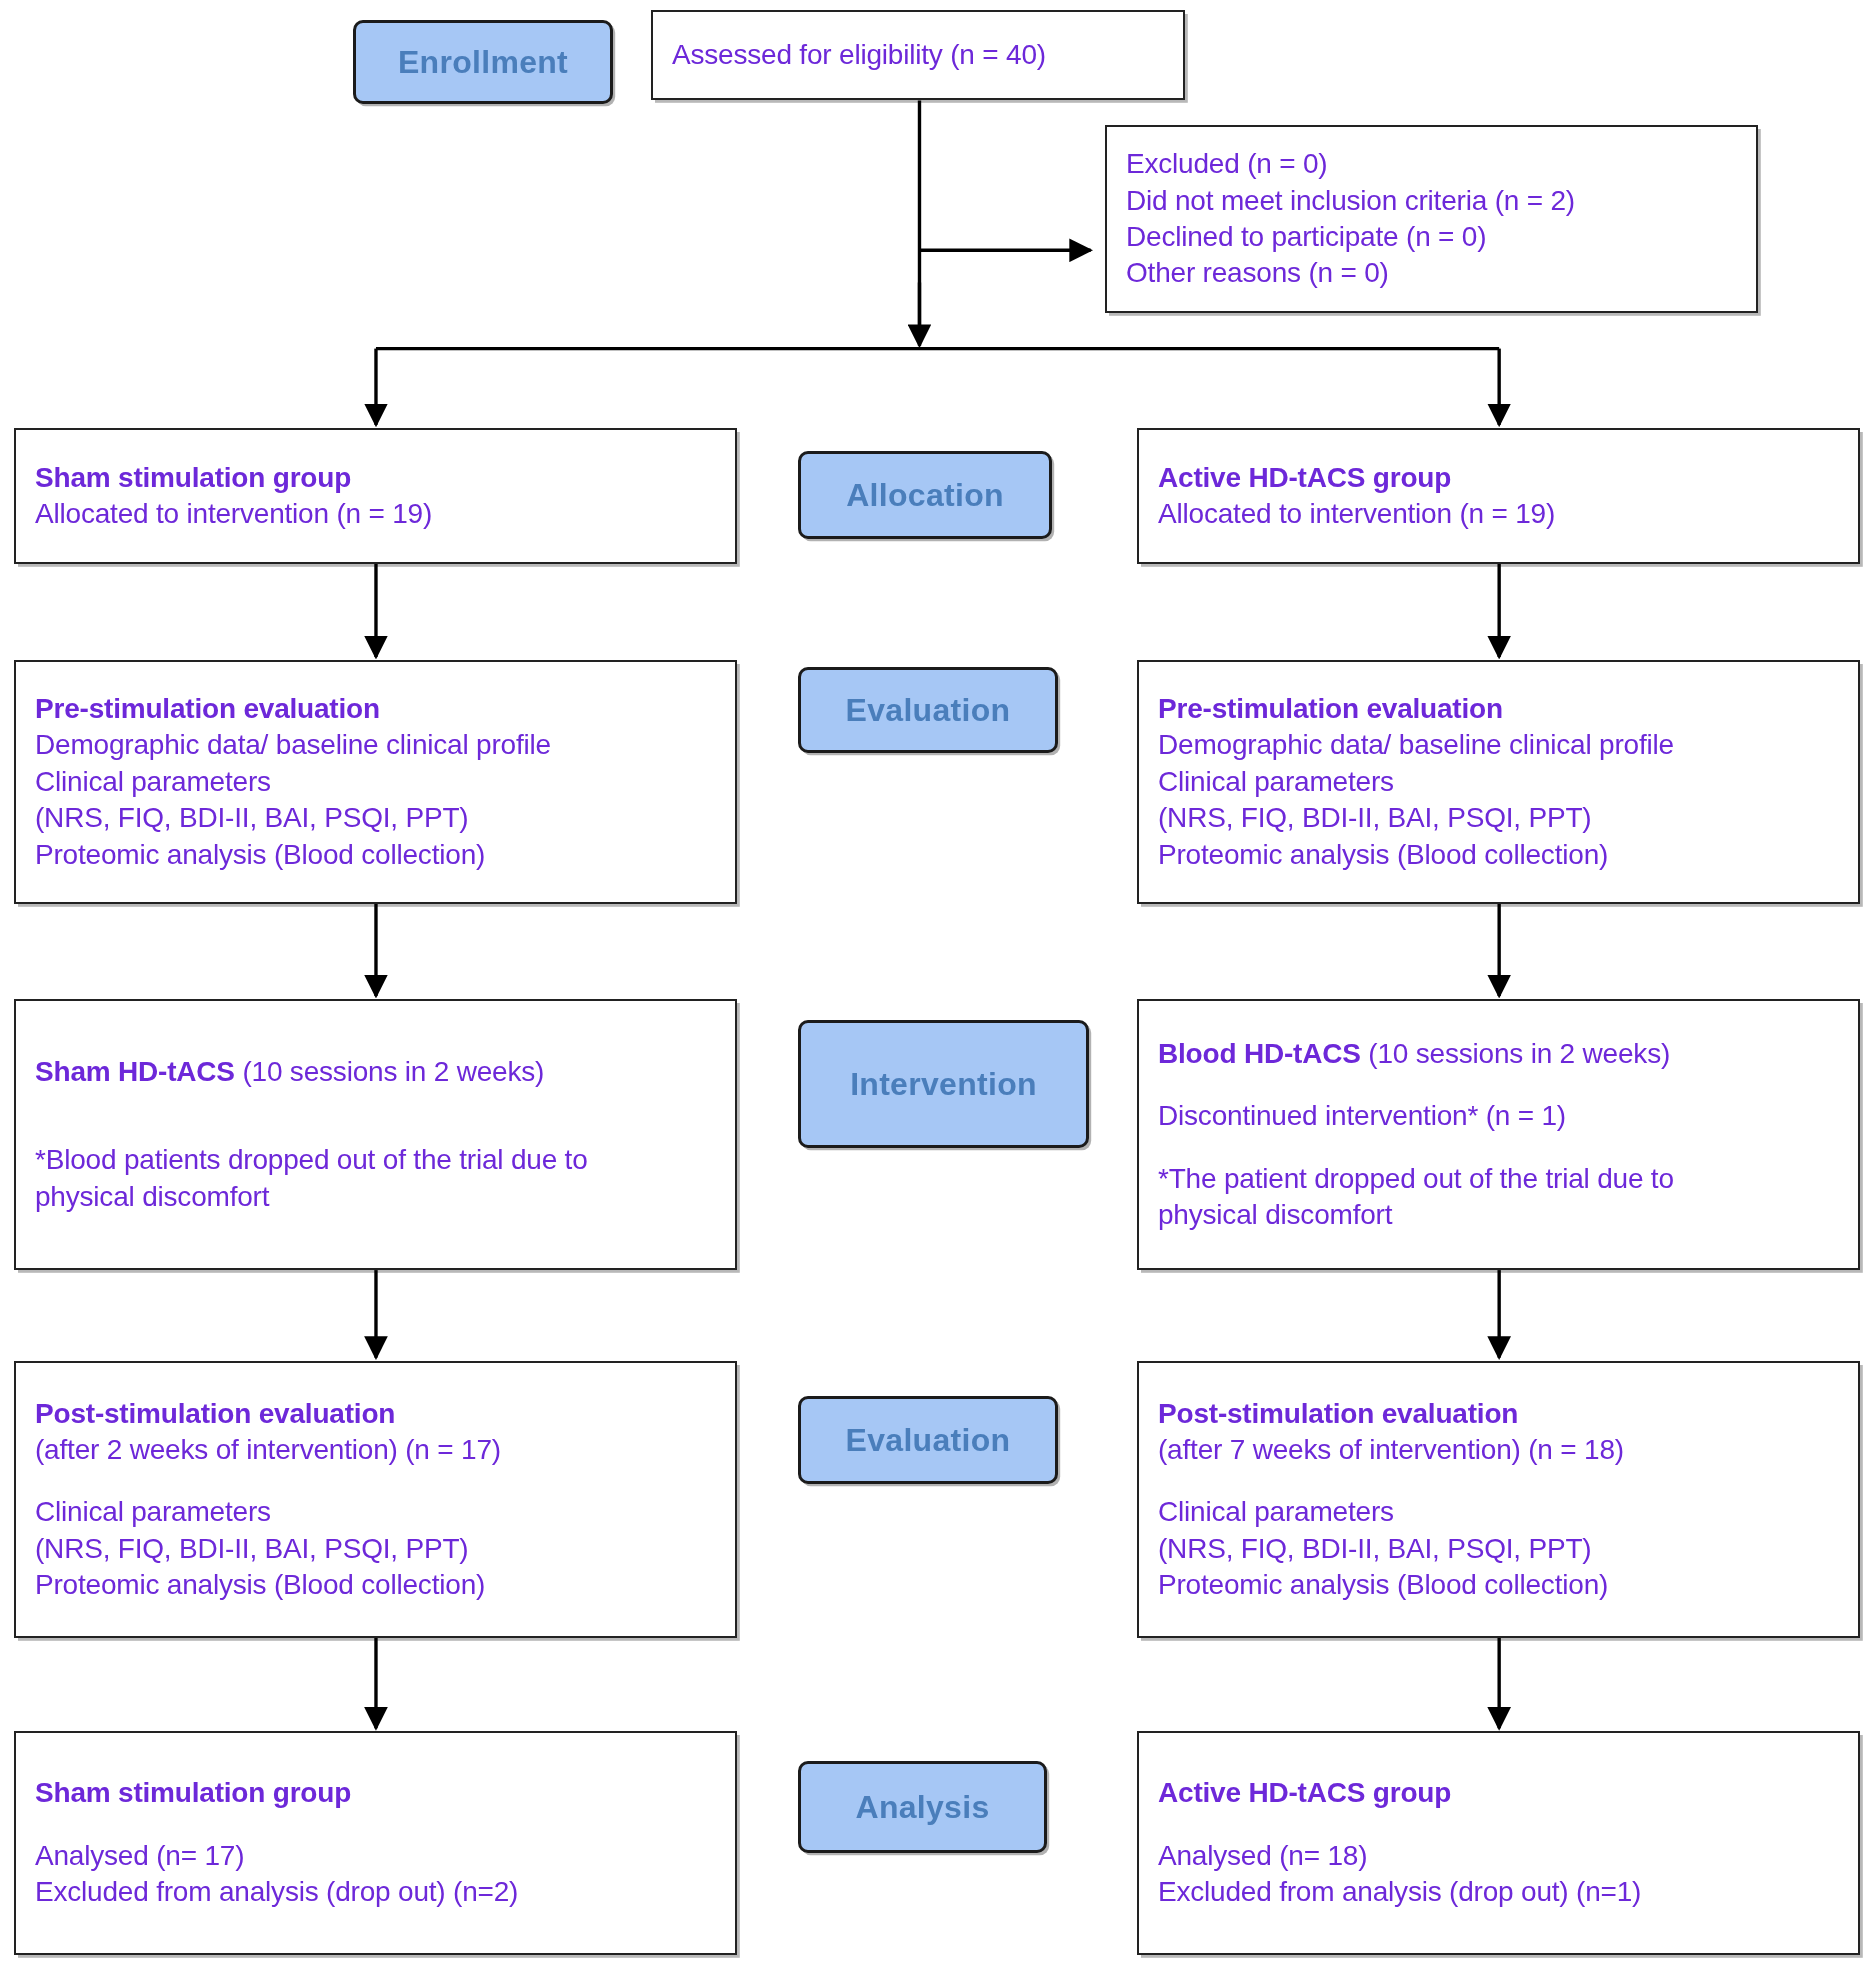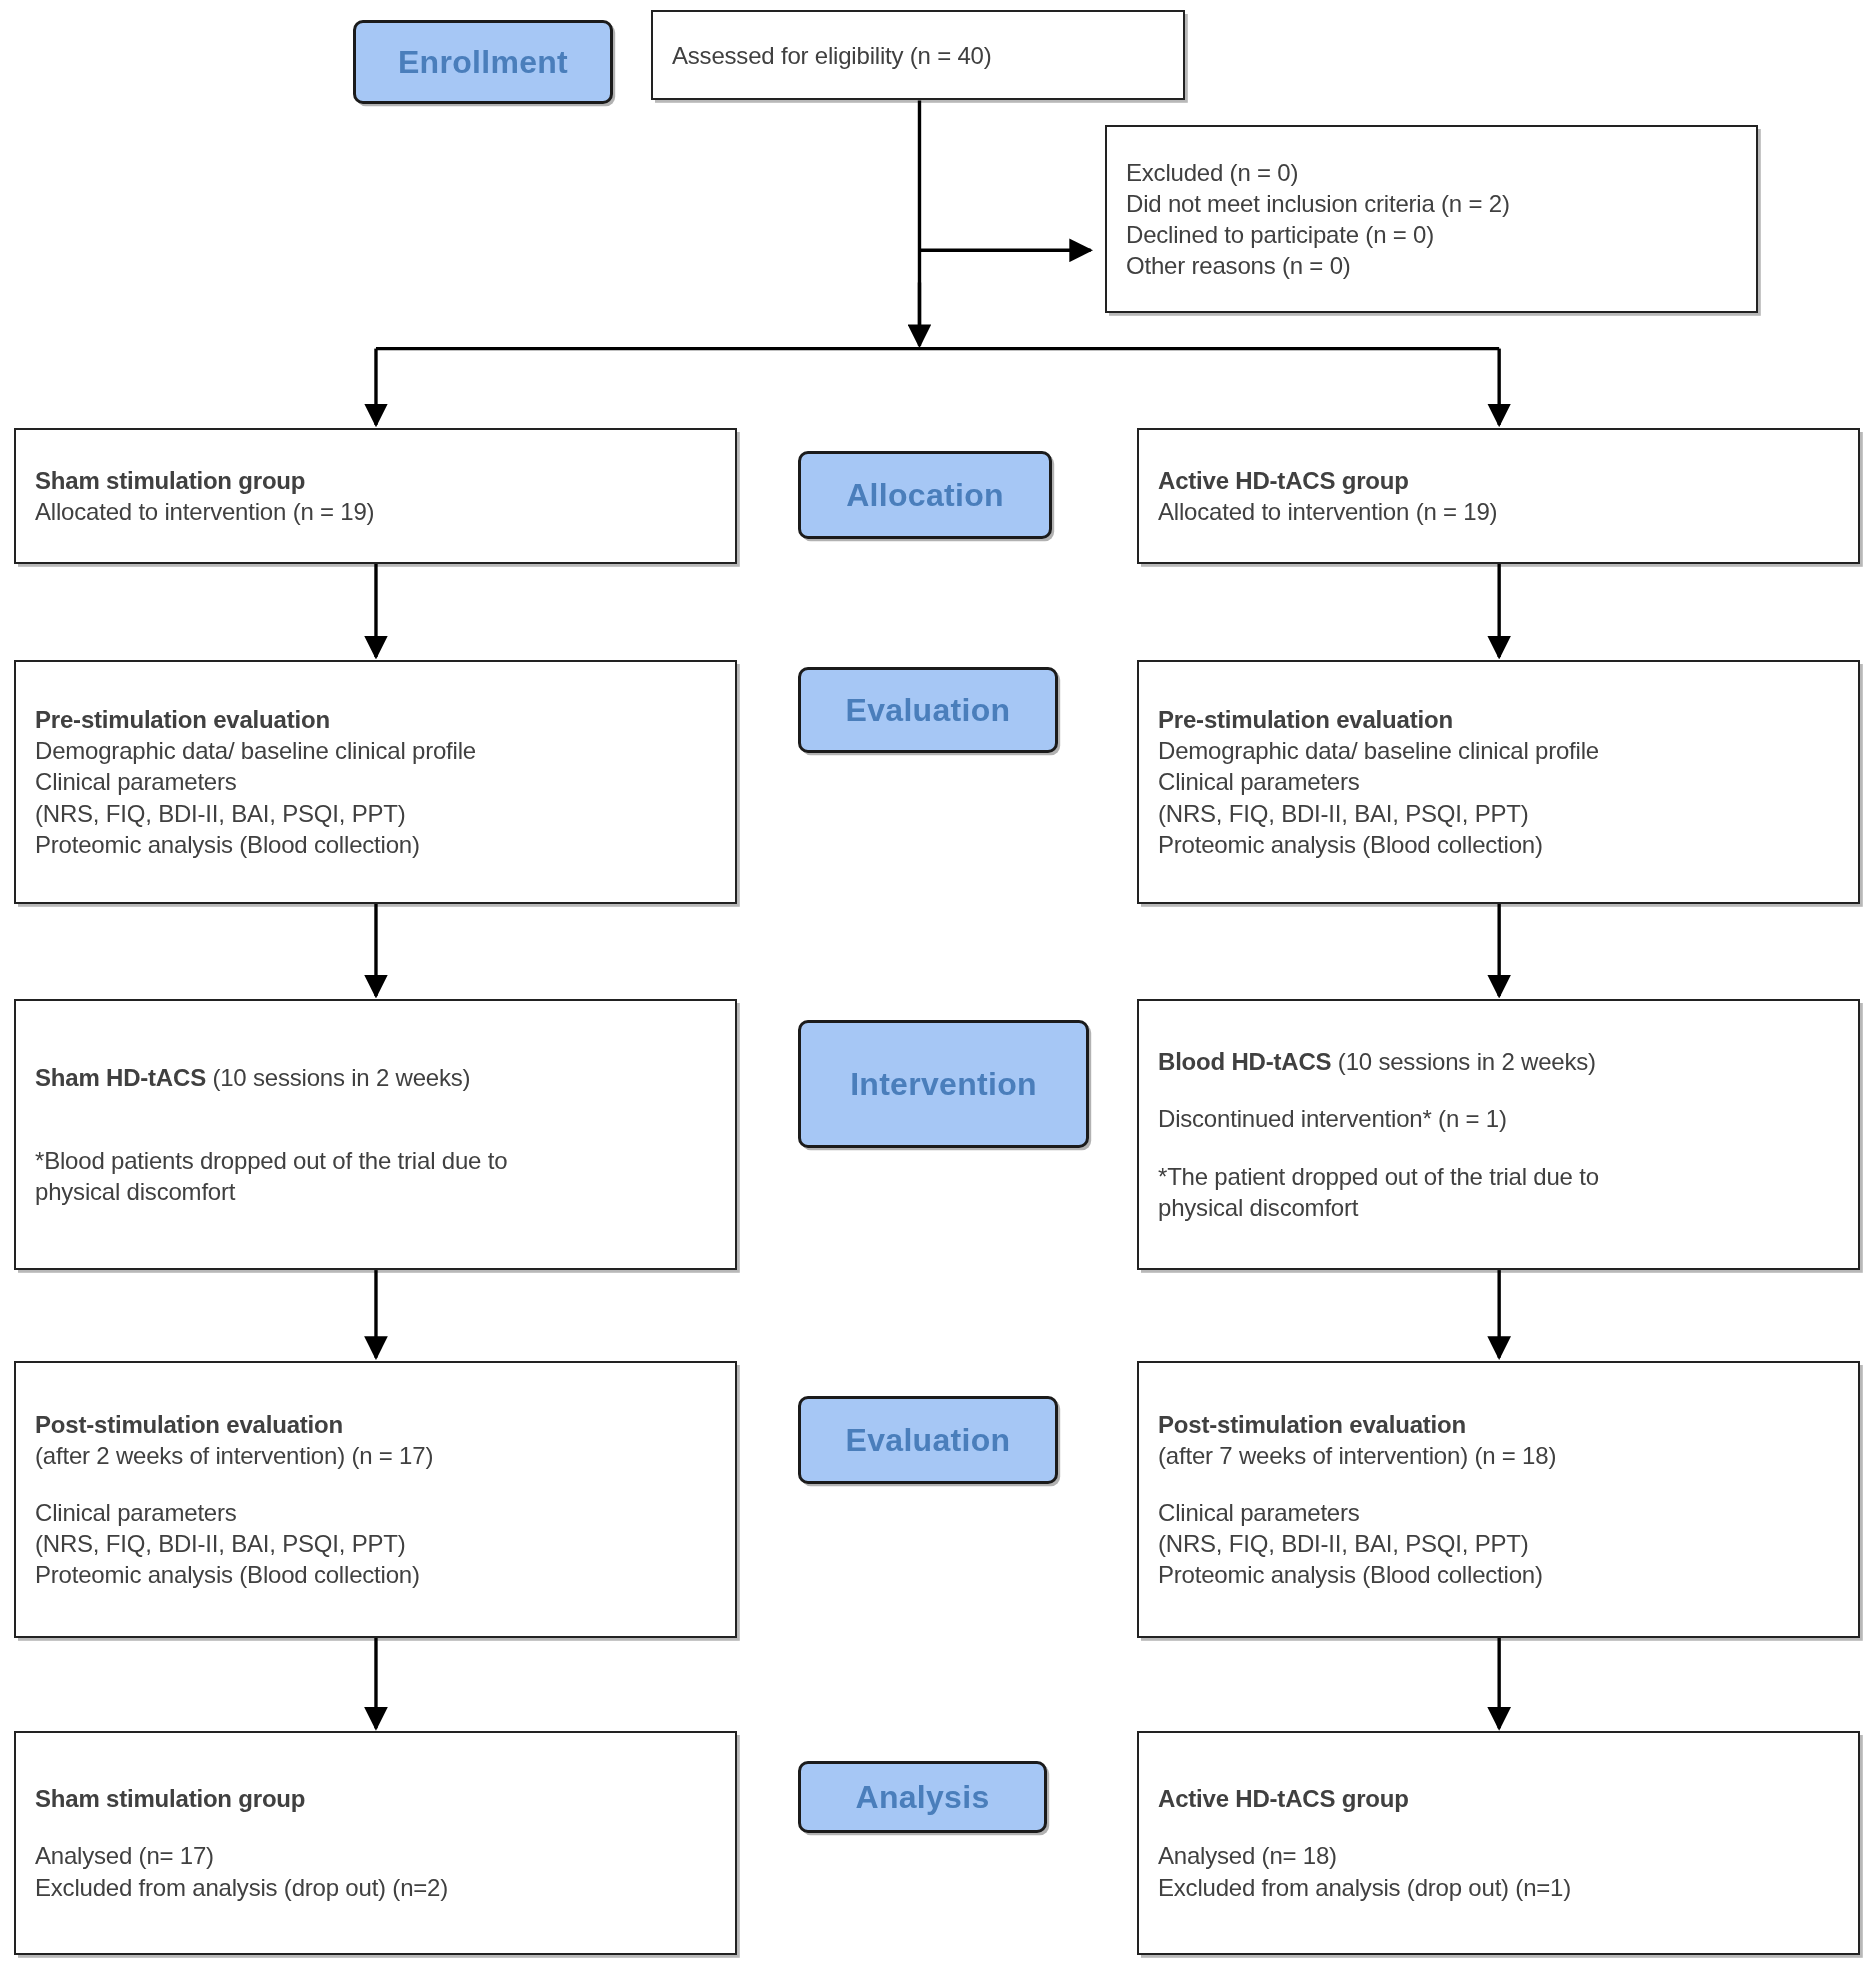--- a/index.html
+++ b/index.html
@@ -30,23 +30,23 @@
     box-sizing: border-box;
     box-shadow: 3.4px 3.4px 0 -0.6px rgba(0,0,0,0.28);
     display: flex;
     flex-direction: column;
     justify-content: center;
   }
   .node .lines {
     padding: 0 19px;
   }
   .line {
-    font-size: 24px;
+    font-size: 28px;
     line-height: 1.30;
-    color: #404040;
+    color: #6d28d9;
     white-space: pre;
     letter-spacing: -0.2px;
   }
   .line.bold {
     font-weight: bold;
   }
   .line.gap {
     height: 26px;
   }
   .badge {
@@ -78,21 +78,21 @@
   #box-post-left   { left: 14px;   top: 1361px; width: 723px; height: 277px; }
   #box-post-right  { left: 1137px; top: 1361px; width: 723px; height: 277px; }
   #box-ana-left    { left: 14px;   top: 1731px; width: 723px; height: 224px; }
   #box-ana-right   { left: 1137px; top: 1731px; width: 723px; height: 224px; }
 
   #badge-enrollment   { left: 353px;  top: 20.3px;   width: 260px; height: 84px; }
   #badge-allocation   { left: 798px; top: 451px;  width: 254px; height: 88px; }
   #badge-evaluation-1 { left: 798px; top: 667px; width: 260px; height: 86px; }
   #badge-intervention { left: 798px; top: 1020px; width: 291px; height: 128px; }
   #badge-evaluation-2 { left: 798px; top: 1396px; width: 260px; height: 88px; }
-  #badge-analysis     { left: 798px; top: 1761px; width: 249px; height: 72px; }
+  #badge-analysis     { left: 798px; top: 1761px; width: 249px; height: 92px; }
 </style>
 </head>
 <body>
 
 <div id="canvas">
 
   <svg class="connectors" viewBox="0 0 3316 3478" xmlns="http://www.w3.org/2000/svg">
     <defs>
       <marker id="arrow" viewBox="0 0 10 10" refX="9" refY="5" markerWidth="7" markerHeight="7" orient="auto-start-reverse">
         <path d="M 0 0 L 10 5 L 0 10 z" fill="#000000"></path>

